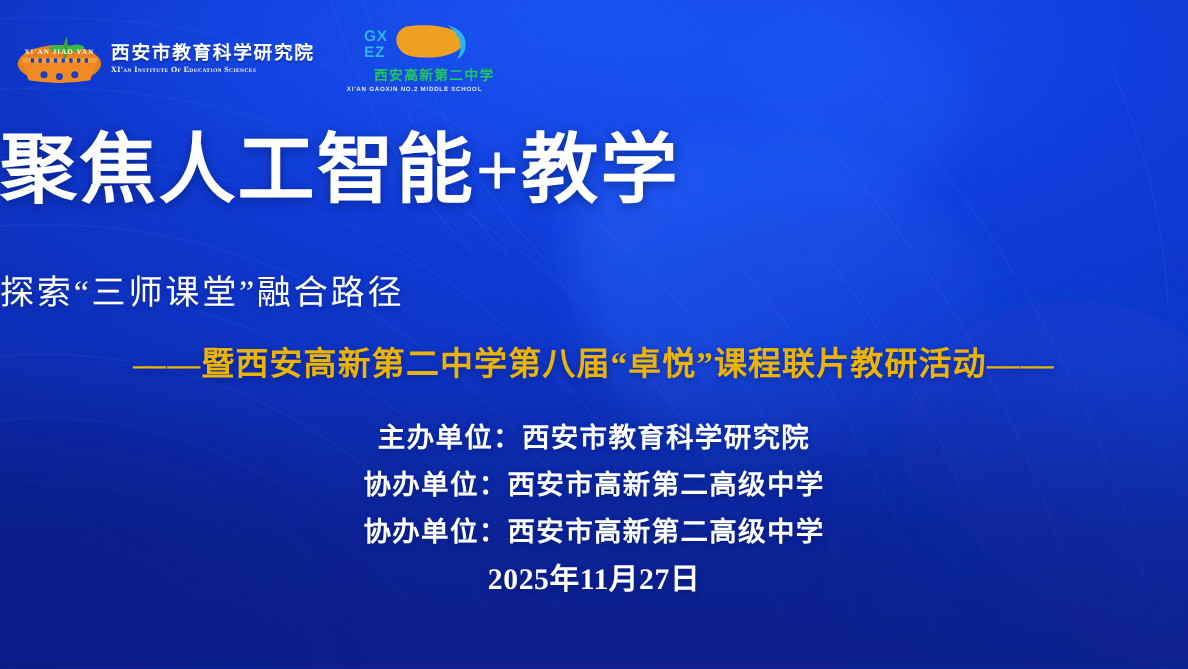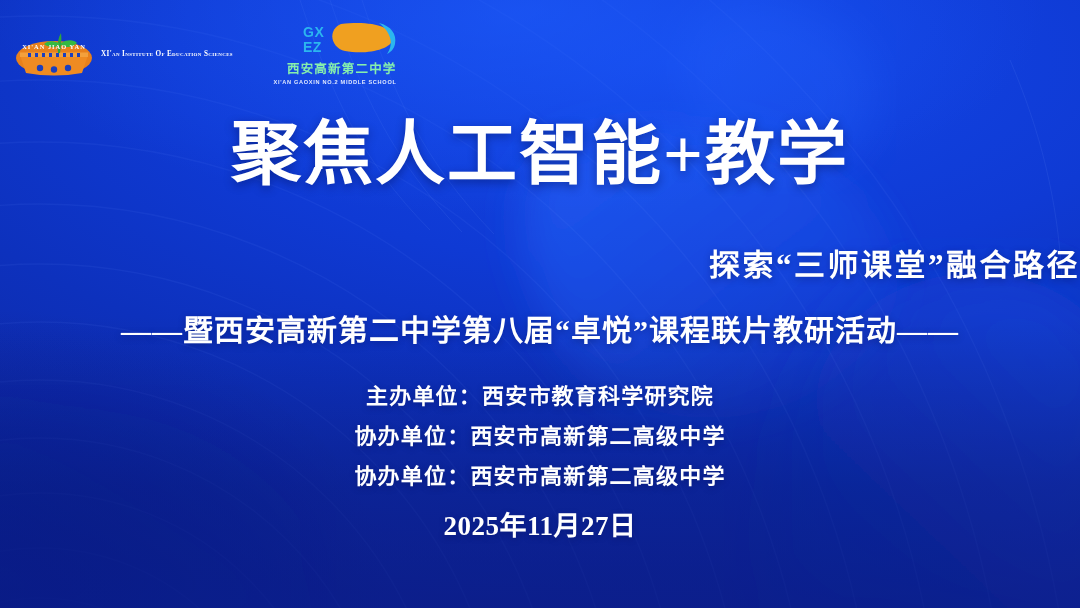--- a/index.html
+++ b/index.html
@@ -86,79 +86,79 @@
   .logo-en {
     color: #ffffff;
     font-size: 7.2px;
     font-weight: bold;
     letter-spacing: .35px;
     margin-top: 3px;
     white-space: nowrap;
     font-family: "Liberation Serif", "DejaVu Serif", serif;
     font-variant: small-caps;
   }
-  .logo2 { display:flex; flex-direction:column; align-items:flex-end; gap:2px; }
+  .logo2 { display:flex; flex-direction:column; align-items:center; gap:2px; }
   .logo2-cn {
-    color:#86efac; font-size: 12.5px; font-weight:bold; letter-spacing:1.2px;
+    color:#22c55e; font-size: 12.5px; font-weight:bold; letter-spacing:1.2px;
     font-family:"Liberation Sans","DejaVu Sans",sans-serif; white-space:nowrap;padding-left:36px;
   }
   .logo2-en {
     color:#dfe8ff; font-size: 5.6px; font-weight:bold; letter-spacing:.7px;
     font-family:"Liberation Sans","DejaVu Sans",sans-serif; white-space:nowrap;
   }
 
   
   .main-title {
     position: absolute;
     left: 0; right: 0; top: 97px;
-    text-align: center;
+    text-align: left;
     z-index: 5;
     color: #ffffff;
     font-size: 70px;
     font-weight: bold;
     letter-spacing: 2px;
     font-family: "Liberation Serif", "DejaVu Serif", serif;
     text-shadow: 0 3px 10px rgba(2,14,80,.45);
     white-space: nowrap;
   }
   .sub-1 {
     position: absolute;
     left: 0; right: 0; top: 240px;
-    text-align: right;
+    text-align: left;
     z-index: 5;
     color: #ffffff;
     font-size: 31px;
-    font-weight: bold;
+    font-weight: normal;
     letter-spacing: 2.5px;
     font-family: "Liberation Serif", "DejaVu Serif", serif;
     text-shadow: 0 2px 7px rgba(2,14,80,.40);
     white-space: nowrap;
   }
   .sub-2 {
     position: absolute;
     left: 0; right: 0; top: 306px;
     text-align: center;
     z-index: 5;
-    color: #ffffff;
+    color: #eab308;
     font-size: 30px;
     font-weight: bold;
     letter-spacing: 1px;
     font-family: "Liberation Serif", "DejaVu Serif", serif;
     text-shadow: 0 2px 7px rgba(2,14,80,.40);
     white-space: nowrap;
   }
   .org-block {
     position: absolute;
     left: 0; right: 0; top: 386px;
     z-index: 5;
     text-align: center;
   }
   .org-line {
     color: #ffffff;
-    font-size: 22px;
+    font-size: 25px;
     font-weight: bold;
     letter-spacing: 1.2px;
     line-height: 1;
     margin-bottom: 18px;
     font-family: "Liberation Serif", "DejaVu Serif", serif;
     text-shadow: 0 2px 6px rgba(2,14,80,.40);
     white-space: nowrap;
   }
   .date-line {
     position: absolute;
@@ -267,20 +267,21 @@
           <circle cx="26" cy="37" r="3.2"></circle>
           <circle cx="40" cy="38.5" r="3.2"></circle>
           <circle cx="54" cy="37" r="3.2"></circle>
         </g>
         <path d="M44,22 C43,14 44,7 47,2 C48,8 47,15 46,22 Z" fill="#2fa63a"></path>
         <path d="M45,12 C38,9 33,10 30,13 C35,17 41,17 45,14 Z" fill="#35b942"></path>
         <path d="M47,12 C54,8 60,9 63,12 C58,17 51,17 47,14 Z" fill="#35b942"></path>
         <text x="40" y="18" text-anchor="middle" font-family="Liberation Serif, serif" font-size="6.4" font-weight="bold" fill="#ffffff" letter-spacing="1">XI'AN JIAO YAN</text>
       </svg>
       <div class="logo-text">
+        <span class="logo-cn">西安市教育科学研究院</span>
         <span class="logo-en">XI'an Institute Of Education Sciences</span>
       </div>
     </div>
 
     <div class="logo2">
       <svg class="logo-mark" width="96" height="34" viewBox="0 0 96 34" xmlns="http://www.w3.org/2000/svg">
         <path d="M40,2 C72,-2 94,6 92,17 C90,28 64,33 44,29 C30,26 26,8 40,2 Z" fill="#f0a020"></path>
         <path d="M78,1 C90,4 96,12 94,22 C93,27 90,30 86,32 C92,24 92,12 78,1 Z" fill="#2bb6ef"></path>
         <text x="2" y="15" font-family="Liberation Sans, sans-serif" font-size="14" font-weight="bold" fill="#2bb6ef" letter-spacing="0.5">GX</text>
         <text x="2" y="30" font-family="Liberation Sans, sans-serif" font-size="14" font-weight="bold" fill="#2bb6ef" letter-spacing="0.5">EZ</text>

